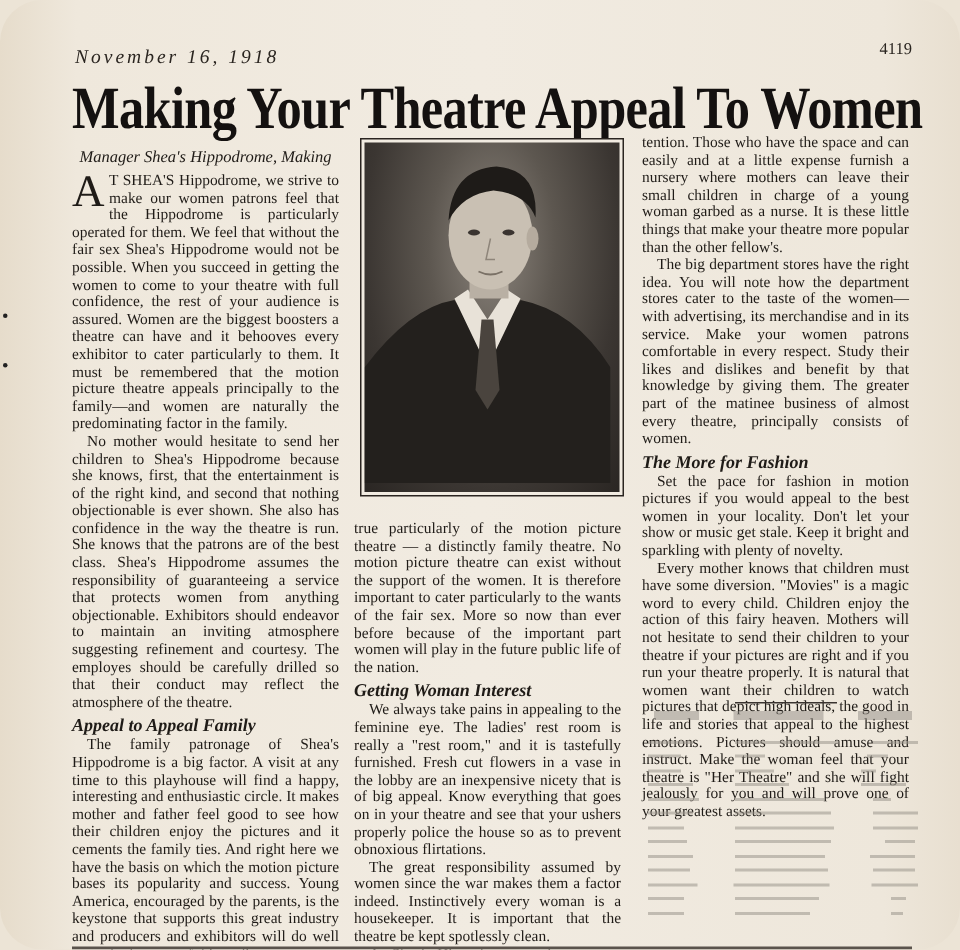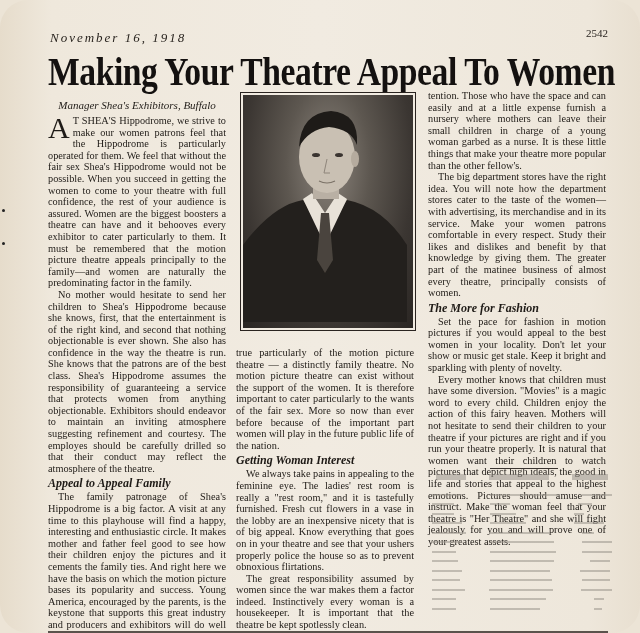--- a/index.html
+++ b/index.html
@@ -82,26 +82,26 @@
     position: absolute; left: 48px; top: 631px; width: 560px; height: 2px; background: #5a534c;
   }
   .margin-dot { position: absolute; width: 3px; height: 3px; background: #222; border-radius: 50%; }
 </style>
 </head>
 <body>
 
 <div class="page">
 
   <div class="header-date">November 16, 1918</div>
-  <div class="header-page">2542</div>
+  <div class="header-page">4119</div>
 
   <div class="title">Making Your Theatre Appeal To Women</div>
 
   <div class="col col1">
-    <div class="byline-sub">Manager Shea's Exhibitors, Buffalo</div>
+    <div class="byline-sub">Manager Shea's Hippodrome, Making</div>
     <div class="dropcap-wrap">
       <span class="dropcap">A</span>
       <p class="first">T SHEA'S Hippodrome, we strive to make our women patrons feel that the Hippodrome is particularly operated for them. We feel that without the fair sex Shea's Hippodrome would not be possible. When you succeed in getting the women to come to your theatre with full confidence, the rest of your audience is assured. Women are the biggest boosters a theatre can have and it behooves every exhibitor to cater particularly to them. It must be remembered that the motion picture theatre appeals principally to the family—and women are naturally the predominating factor in the family.</p>
     </div>
     <p>No mother would hesitate to send her children to Shea's Hippodrome because she knows, first, that the entertainment is of the right kind, and second that nothing objectionable is ever shown. She also has confidence in the way the theatre is run. She knows that the patrons are of the best class. Shea's Hippodrome assumes the responsibility of guaranteeing a service that protects women from anything objectionable. Exhibitors should endeavor to maintain an inviting atmosphere suggesting refinement and courtesy. The employes should be carefully drilled so that their conduct may reflect the atmosphere of the theatre.</p>
     <div class="subhead">Appeal to Appeal Family</div>
     <p>The family patronage of Shea's Hippodrome is a big factor. A visit at any time to this playhouse will find a happy, interesting and enthusiastic circle. It makes mother and father feel good to see how their children enjoy the pictures and it cements the family ties. And right here we have the basis on which the motion picture bases its popularity and success. Young America, encouraged by the parents, is the keystone that supports this great industry and producers and exhibitors will do well to study the taste of this audience.</p>
 
   </div>
 

